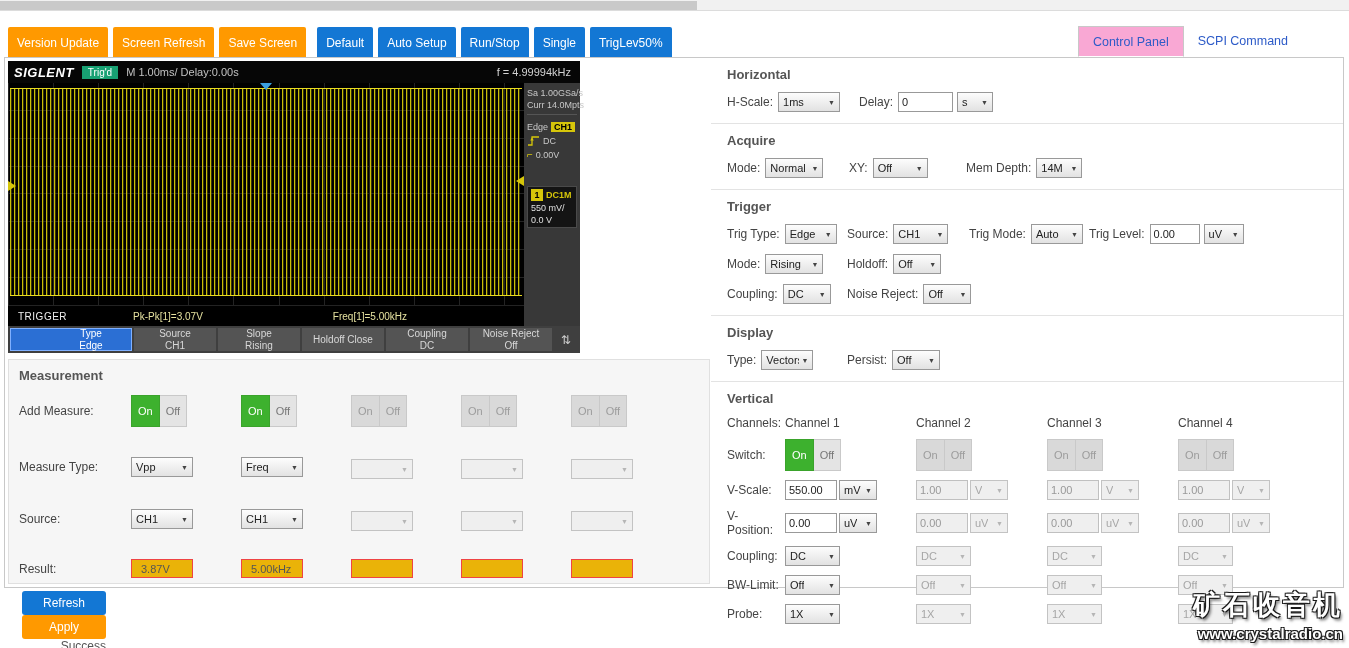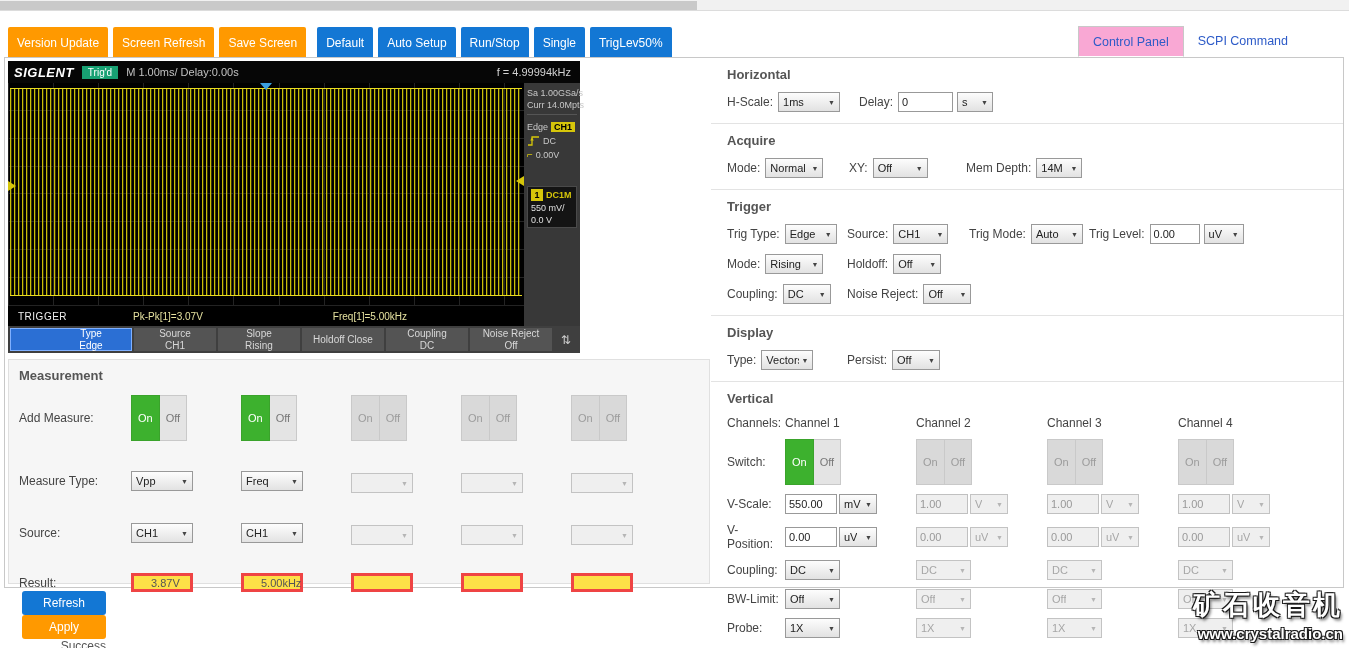--- a/index.html
+++ b/index.html
@@ -64,23 +64,23 @@
   .micon { width:24px; display:flex; align-items:center; justify-content:center; color:#cfcfcf; font-size:12px; }
   
   .sel { display:inline-flex; justify-content:space-between; align-items:center; height:20px; border:1px solid #999; background:linear-gradient(#fdfdfd,#e2e2e2); cursor:pointer; flex:none; }
   .sel .sv { overflow:hidden; white-space:nowrap; font-size:11px; color:#222; padding-left:4px; }
   .sel .arr { font-size:7px; color:#444; padding:0 4px 0 2px; }
   .sel.dis { background:#efefef; border-color:#c3c3c3; cursor:default; }
   .sel.dis .sv { color:#a6a6a6; }
   .sel.dis .arr { color:#b5b5b5; }
   .inp { height:20px; border:1px solid #999; background:#fff; font-size:11px; font-family:inherit; padding:0 3px; color:#222; flex:none; }
   .inp.dis { background:#efefef; color:#999; border-color:#c0c0c0; }
-  .res { height:19px; border:3px solid #ef4444; background:#fde047; color:#555; font-size:11px; display:flex; align-items:center; padding-left:17px; }
+  .res { height:19px; border:1px solid #ef4444; background:#eab308; color:#555; font-size:11px; display:flex; align-items:center; padding-left:9px; }
   .toggle { display:inline-flex; flex:none; cursor:pointer; }
-  .toggle span { padding:16px 6px; font-size:11px; border:1px solid #c9c9c9; }
+  .toggle span { padding:9px 6px; font-size:11px; border:1px solid #c9c9c9; }
   .toggle .t-on { background:#3db12e; color:#fff; border-color:#3aa32b; }
   .toggle .t-off { background:#e4e4e4; color:#777; border-left:none; }
   .toggle.dis .t-on { background:#d9d9d9; color:#9c9c9c; border-color:#c9c9c9; }
   .toggle.dis .t-off { background:#d9d9d9; color:#9c9c9c; }
   .lbl { font-size:12px; color:#444; margin-right:5px; white-space:nowrap; }
   .pair { display:flex; align-items:center; flex:none; }
   
   .measure { position:absolute; left:3px; top:301px; width:702px; height:225px; background:#f6f6f6; border:1px solid #e0e0e0; padding:8px 0 0 10px; }
   .m-title { font-size:13px; font-weight:bold; color:#555; }
   .mgrid { display:grid; grid-template-columns:112px repeat(5,110px); row-gap:28px; align-items:center; margin-top:12px; }

